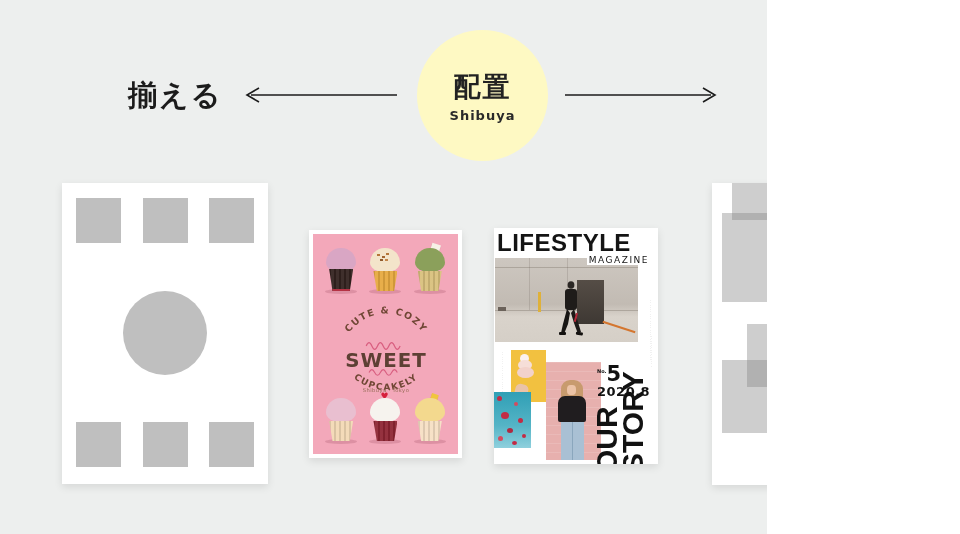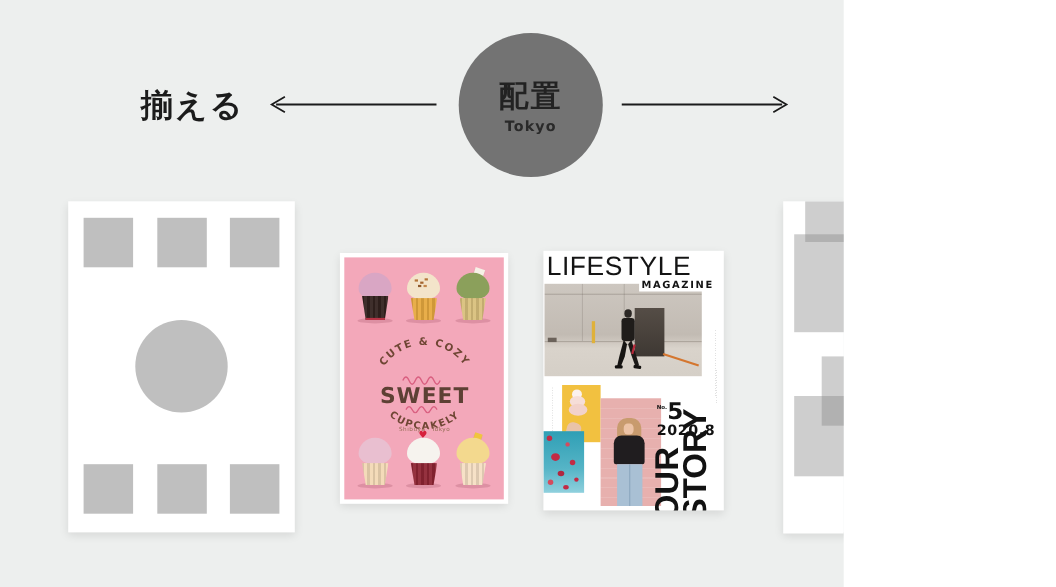--- a/index.html
+++ b/index.html
@@ -13,21 +13,21 @@
     position:absolute; top:76px; font-size:29px; font-weight:700;
     color:#1b1b1b; letter-spacing:2px; white-space:nowrap;
   }
   .label-left  { left:128px; }
   .label-right { left:753px; }
   .arrow { position:absolute; top:86px; }
   .arrow-left  { left:241px; }
   .arrow-right { left:565px; }
   .hub-circle {
     position:absolute; left:417px; top:30px; width:131px; height:131px;
-    border-radius:50%; background:#737373;
+    border-radius:50%; background:#fef9c3;
     display:flex; flex-direction:column; align-items:center; justify-content:center;
   }
   .hub-title { font-size:27px; font-weight:700; color:#222; letter-spacing:2px; }
   .hub-sub   { font-size:13px; font-weight:700; color:#2a2a2a; letter-spacing:1px; margin-top:3px; }
 
   
   .card { position:absolute; background:#fff; box-shadow:0 3px 8px rgba(0,0,0,0.10); }
 
   
   .align-card { left:62px; top:183px; width:206px; height:301px;
@@ -53,23 +53,23 @@
     background-image:repeating-linear-gradient(90deg, rgba(0,0,0,0.10) 0 2px, rgba(255,255,255,0.06) 2px 5px); }
   .topping-square { position:absolute; top:-4px; left:19px; width:9px; height:8px; background:#f6f1e6;
     transform:rotate(18deg); box-shadow:0 1px 1px rgba(0,0,0,0.15); }
   .topping-heart { position:absolute; top:-7px; left:13px; font-size:9px; color:#d6203c; }
   .sprinkles { position:absolute; top:6px; left:10px; width:3px; height:2px; background:#b5763a;
     box-shadow:5px 2px #a36530, 9px -1px #b5763a, 3px 5px #8f5a2c, 8px 5px #c3854a; }
   .emblem { align-self:center; }
 
   
   .mag-card { left:494px; top:228px; width:164px; height:236px; overflow:hidden; }
-  .mag-title { position:absolute; left:3px; top:1px; width:158px; font-size:24px; font-weight:400;
+  .mag-title { position:absolute; left:3px; top:1px; width:158px; font-size:24px; font-weight:700;
     color:#141414; letter-spacing:0.5px; font-family:"Liberation Sans", sans-serif; white-space:nowrap; }
-  .mag-sub { position:absolute; right:7px; top:27px; font-size:9px; font-weight:700; letter-spacing:1.5px;
+  .mag-sub { position:absolute; right:7px; top:27px; font-size:9px; font-weight:400; letter-spacing:1.5px;
     color:#141414; background:#fff; padding:0 2px; z-index:3; }
   .mag-photo { position:absolute; left:1px; top:30px; width:143px; height:84px;
     background:linear-gradient(180deg,#cdc7c0 0%,#c2bbb3 55%,#d9d3cb 70%,#d5cfc7 100%); overflow:hidden; }
   .wall-line { position:absolute; top:0; width:1px; height:62%; background:rgba(90,80,70,0.18); }
   .ceiling-line { position:absolute; top:9px; left:0; width:100%; height:1px; background:rgba(80,70,60,0.25); }
   .floor-line { position:absolute; top:62%; left:0; width:100%; height:1px; background:rgba(100,90,80,0.30); }
   .doorway { position:absolute; left:57%; top:26%; width:19%; height:52%;
     background:linear-gradient(180deg,#554d46,#3e3833); }
   .pole { position:absolute; left:30%; top:40%; width:3px; height:20px; background:#dfb13a; }
   .sign { position:absolute; left:2%; top:58%; width:8px; height:4px; background:#6b625a; }
@@ -125,21 +125,21 @@
 
   <div class="jp-label label-left">揃える</div>
 
   <svg class="arrow arrow-left" width="156" height="18" viewBox="0 0 156 18">
     <line x1="10" y1="9" x2="156" y2="9" stroke="#1b1b1b" stroke-width="1.6"></line>
     <polyline points="18,2 6,9 18,16" fill="none" stroke="#1b1b1b" stroke-width="1.6"></polyline>
   </svg>
 
   <div class="hub-circle">
     <div class="hub-title">配置</div>
-    <div class="hub-sub">Tokyo</div>
+    <div class="hub-sub">Shibuya</div>
   </div>
 
   <svg class="arrow arrow-right" width="156" height="18" viewBox="0 0 156 18">
     <line x1="0" y1="9" x2="146" y2="9" stroke="#1b1b1b" stroke-width="1.6"></line>
     <polyline points="138,2 150,9 138,16" fill="none" stroke="#1b1b1b" stroke-width="1.6"></polyline>
   </svg>
 
 
   <div class="card align-card">
     <div class="sq-row">

